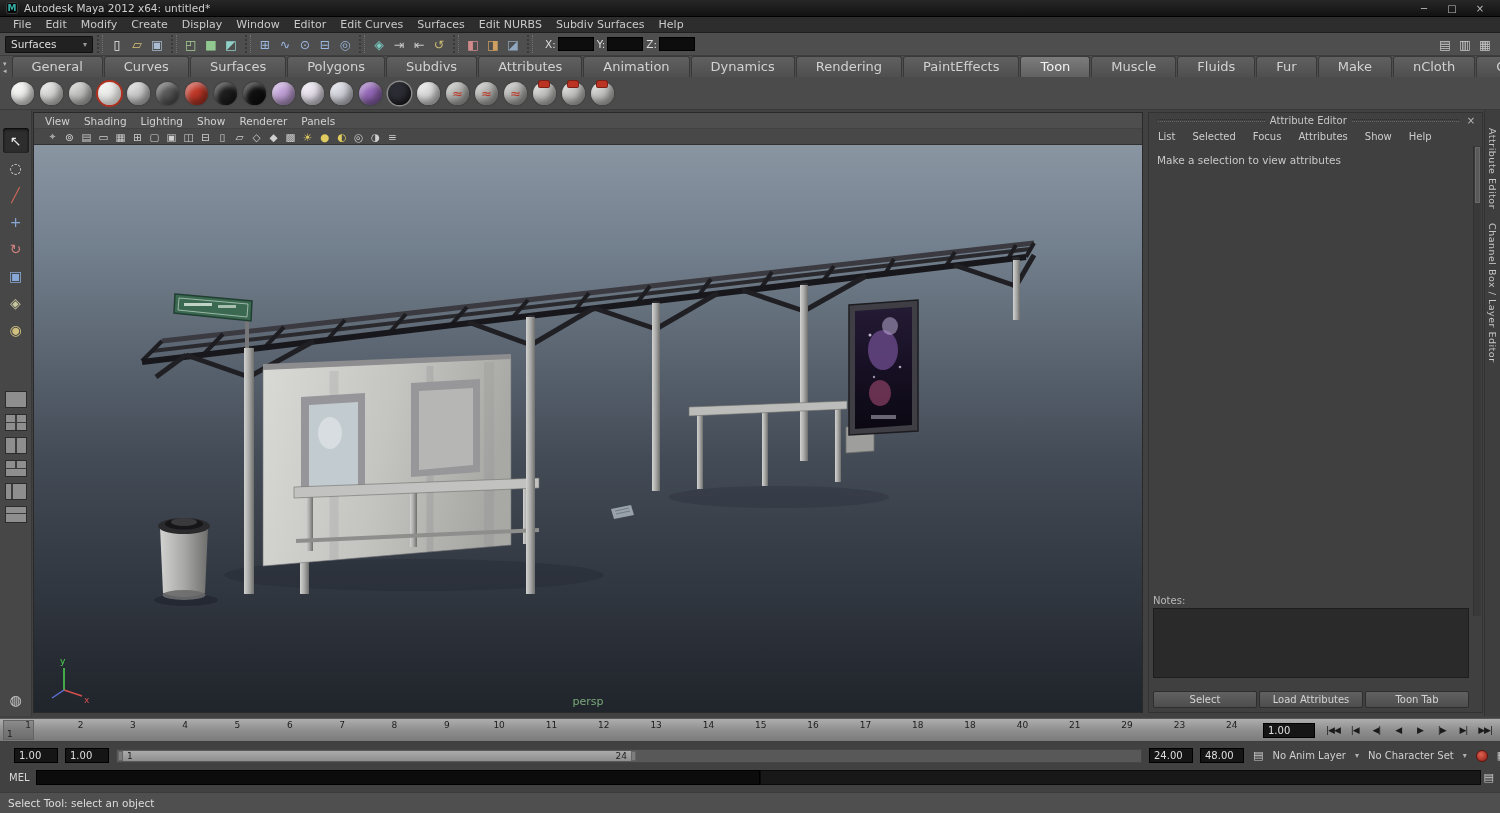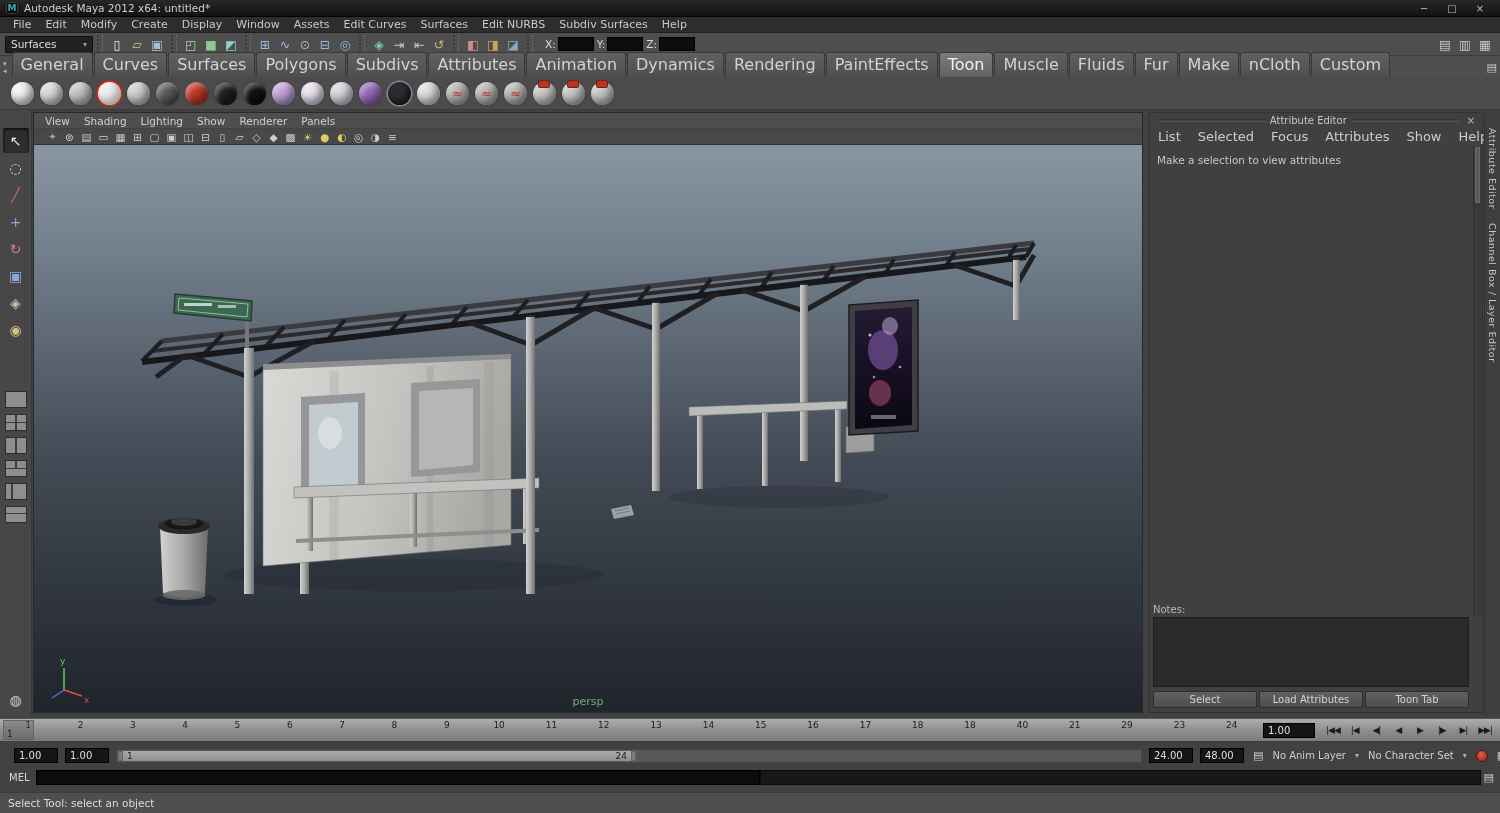--- a/index.html
+++ b/index.html
@@ -28,21 +28,21 @@
   .coords{display:flex;align-items:center;gap:3px;margin-left:8px}
   .coord-pair{display:flex;align-items:center;gap:2px}
   .coord-label{font-size:10.5px;color:#dcdcdc}
   .coord-input{width:36px;height:14px;background:#0d0d0d;border:1px solid #000;color:#ddd;font-size:10px;padding:0 3px}
   .sl-right{margin-left:auto;display:flex}
 
   
   #shelf-tabs{left:0;top:56px;width:100%;height:21px;background:#4e4e4e;display:flex;align-items:flex-end;padding:0 3px}
   .shelf-left{display:flex;flex-direction:column;margin:0 5px 2px 0}
   .shelf-left span{font-size:7px;line-height:7px;color:#b8b8b8}
-  .shelf-tab{padding:2px 8px 3px;font-size:16px;color:#d2d2d2;background:linear-gradient(#606060,#4f4f4f);border:1px solid #393939;border-bottom:none;border-radius:3px 3px 0 0;margin-right:1px;white-space:nowrap}
+  .shelf-tab{padding:2px 19px 3px;font-size:13px;color:#d2d2d2;background:linear-gradient(#606060,#4f4f4f);border:1px solid #393939;border-bottom:none;border-radius:3px 3px 0 0;margin-right:1px;white-space:nowrap}
   .shelf-tab[data-active="true"]{background:linear-gradient(#7c7c7c,#616161);color:#f2f2f2}
   .shelf-opt{margin-left:auto;margin-bottom:3px;font-size:11px;color:#c4c4c4}
   #shelf-icons{left:0;top:77px;width:100%;height:33px;background:#4b4b4b;border-bottom:1px solid #3a3a3a;display:flex;align-items:center;padding:0 8px}
   .shelf-ball{position:relative;width:23px;height:23px;border-radius:50%;margin:0 3px;box-shadow:inset -4px -5px 7px rgba(0,0,0,.45),inset 3px 4px 5px rgba(255,255,255,.38),0 0 2px rgba(0,0,0,.4)}
   [data-icon="toon-fill-solid-outline"]{box-shadow:inset -4px -5px 7px rgba(0,0,0,.3),inset 3px 4px 5px rgba(255,255,255,.38),0 0 0 2px #b03020}
   [data-icon="toon-hide-outlines"]{box-shadow:inset -3px -4px 6px rgba(0,0,0,.6),0 0 0 1.5px #8a8a8a}
   [data-icon^="toon-line"]::after{content:"≈";position:absolute;inset:0;display:flex;align-items:center;justify-content:center;color:#bb3322;font-size:13px}
   [data-icon^="toon-paintfx-marker"]::after{content:"";position:absolute;top:-1px;left:6px;width:10px;height:6px;background:#bb3322;border-radius:2px 2px 1px 1px;box-shadow:0 0 0 1px #7a1f15}
 
   
@@ -69,28 +69,28 @@
   #view svg{position:absolute;inset:0;width:100%;height:100%}
   #persp-label{position:absolute;bottom:4px;left:50%;transform:translateX(-50%);color: #79a879;font-size:11px}
 
   
   #attr-panel{left:1148px;top:112px;width:335px;height:601px;background:#404040;border:1px solid #323232}
   .ae-header{height:15px;display:flex;align-items:center;padding:0 4px}
   .ae-grip{flex:1;height:3px;border-top:1px dotted #2d2d2d;border-bottom:1px dotted #686868;margin:0 5px}
   .ae-title{font-size:10px;color:#c6c6c6}
   .ae-close{font-size:10px;color:#bbb;padding:0 3px}
   .ae-menus{height:17px;display:flex;align-items:center;padding:0 9px;gap:17px}
-  .ae-menu{font-size:13px;color:#ccc}
+  .ae-menu{font-size:10px;color:#ccc}
   .ae-msg{margin:9px 8px;font-size:10.5px;color:#c8c8c8}
   .ae-scroll{position:absolute;right:1px;top:33px;width:8px;height:470px;background:#393939;border-left:1px solid #313131}
   .ae-thumb{margin:1px;height:56px;background:#5a5a5a;border:1px solid #686868}
   .ae-notes{position:absolute;left:4px;right:13px;bottom:4px}
   .ae-notes-label{font-size:10px;color:#b8b8b8;margin-bottom:2px}
   .ae-notes-box{width:100%;height:70px;background:#2a2a2a;border:1px solid #1d1d1d;resize:none;display:block}
-  .ae-buttons{display:flex;margin-top:4px;gap:2px}
+  .ae-buttons{display:flex;margin-top:13px;gap:2px}
   .ae-buttons button{flex:1;height:17px;background:linear-gradient(#616161,#4d4d4d);border:1px solid #2e2e2e;border-radius:2px;color:#d4d4d4;font-size:10px;font-family:inherit}
 
   
   #side-strip{left:1484px;top:110px;width:16px;height:606px;background:#3e3e3e;border-left:1px solid #323232;display:flex;flex-direction:column;align-items:center;padding-top:18px;gap:14px}
   .side-tab{writing-mode:vertical-rl;font-size:9.5px;color:#c6c6c6;letter-spacing:.5px;white-space:nowrap}
 
   
   #time-row{left:0;top:718px;width:100%;height:24px;background:linear-gradient(#aeaeae,#8f8f8f 50%,#7b7b7b);border-top:1px solid #565656;border-bottom:1px solid #3e3e3e}
   #ticks{position:absolute;left:2px;top:1px;width:1256px;height:12px;display:flex}
   .tick{flex:1;text-align:center;font-size:9px;color:#1d1d1d}
@@ -135,21 +135,21 @@
 </div>
 
 <div id="menubar" class="abs">
 
 <span class="menu-item">File</span>
     <span class="menu-item">Edit</span>
     <span class="menu-item">Modify</span>
     <span class="menu-item">Create</span>
     <span class="menu-item">Display</span>
     <span class="menu-item">Window</span>
-    <span class="menu-item">Assets</span>
+    <span class="menu-item">Editor</span>
     <span class="menu-item">Edit Curves</span>
     <span class="menu-item">Surfaces</span>
     <span class="menu-item">Edit NURBS</span>
     <span class="menu-item">Subdiv Surfaces</span>
     <span class="menu-item">Help</span>
   </div>
 
 <div id="statusline" class="abs">
   <div class="menuset">
     <span>Surfaces</span>

